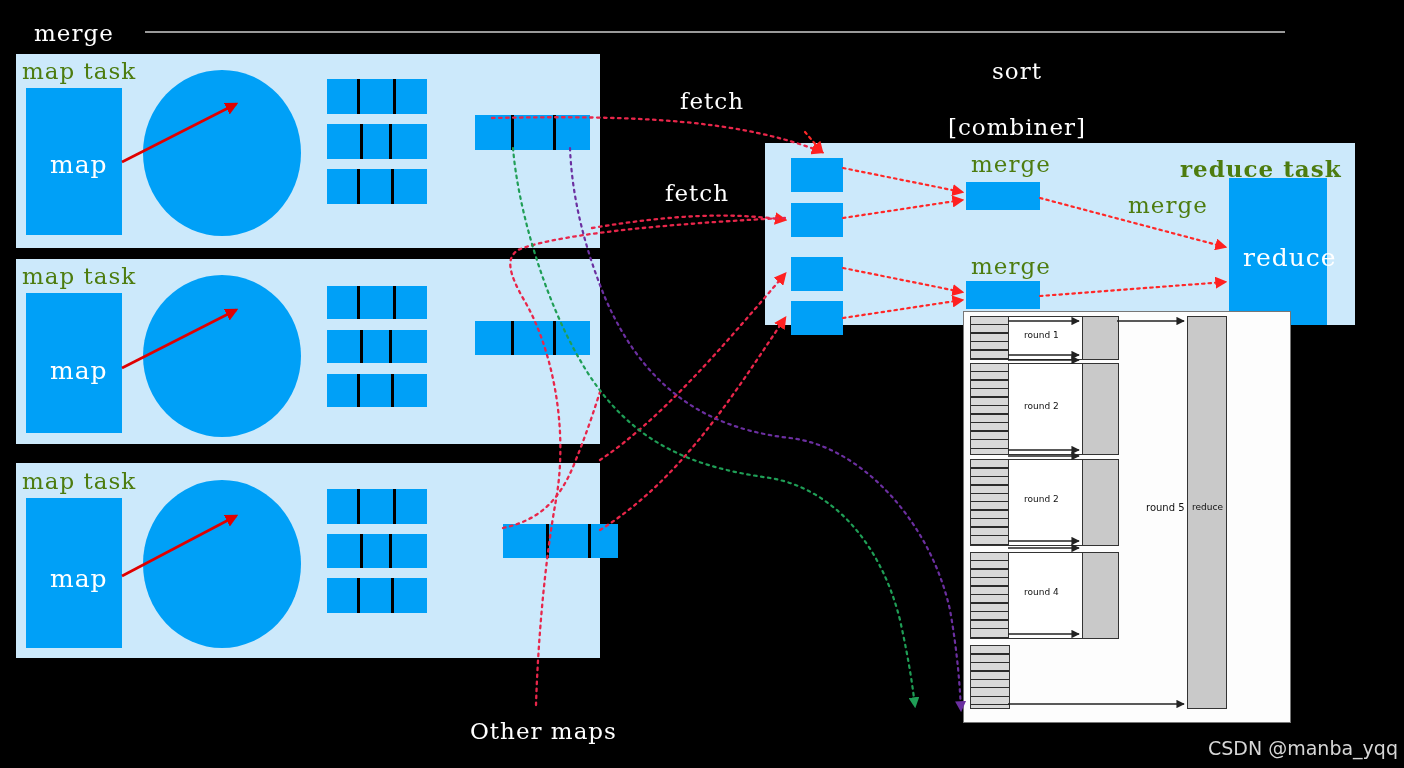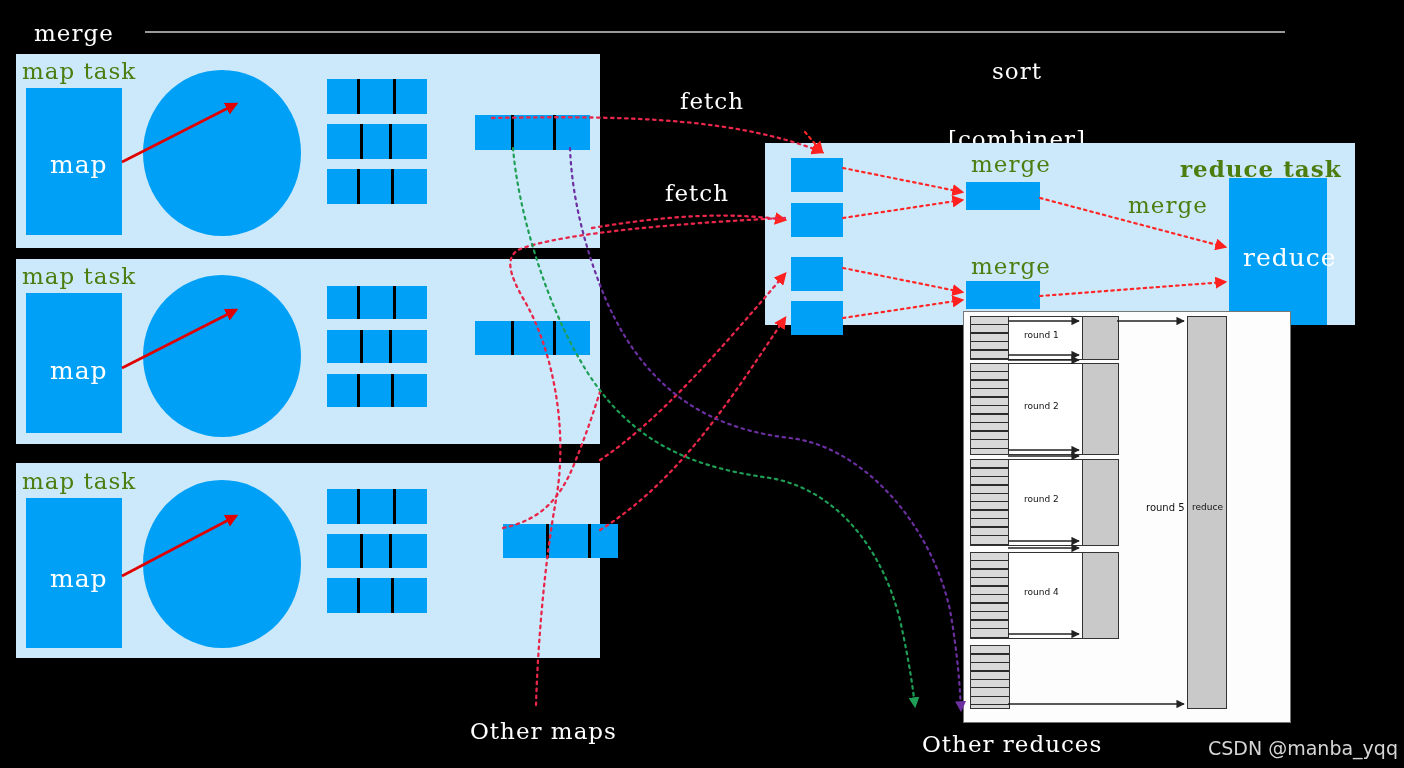--- a/index.html
+++ b/index.html
@@ -122,21 +122,21 @@
     </div>
   <div class="bar" style="left:503px;top:524px;width:115px;height:34px;">
       <i style="left:43px;"></i>
       <i style="left:85px;"></i>
     </div>
 
   <div class="lbl big" style="left:680px;top:88px;">fetch</div>
   <div class="lbl big" style="left:665px;top:180px;">fetch</div>
 
   <div class="lbl big" style="left:972px;top:58px;margin-left:20px;">sort</div>
-  <div class="lbl big" style="left:948px;top:114px;margin-top:12px;">[combiner]</div>
+  <div class="lbl big" style="left:948px;top:114px;">[combiner]</div>
 
   <div class="panel" style="left:765px;top:143px;width:590px;height:182px;"></div>
 
   <div class="blue" style="left:791px;top:158px;width:52px;height:34px;"></div>
   <div class="blue" style="left:791px;top:203px;width:52px;height:34px;"></div>
   <div class="blue" style="left:791px;top:257px;width:52px;height:34px;"></div>
   <div class="blue" style="left:791px;top:301px;width:52px;height:34px;"></div>
 
   <div class="lbl big dark" style="left:971px;top:151px;">merge</div>
   <div class="blue" style="left:966px;top:182px;width:74px;height:28px;"></div>
@@ -192,21 +192,20 @@
         <path d="M44,229 L115,229"></path>
         <path d="M44,236 L115,236"></path>
         <path d="M44,322 L115,322"></path>
         <path d="M44,392 L220,392"></path>
         <path d="M153,9 L220,9"></path>
       </g>
     </svg>
   </div>
 
   <div class="lbl big" style="left:470px;top:718px;">Other maps</div>
-  <div class="lbl big" style="left:922px;top:731px;">Other reduces</div>
 
   <div class="wm" style="left:1208px;top:737px;">CSDN @manba_yqq</div>
 
   <svg class="overlay">
     <defs>
       <marker id="redArrow" viewBox="0 0 10 10" refX="8" refY="5" markerWidth="5.5" markerHeight="5.5" orient="auto">
         <path d="M0,0 L10,5 L0,10 z" fill="#ff2020"></path>
       </marker>
       <marker id="solidRed" viewBox="0 0 10 10" refX="8" refY="5" markerWidth="5" markerHeight="5" orient="auto">
         <path d="M0,0 L10,5 L0,10 z" fill="#e00000"></path>

